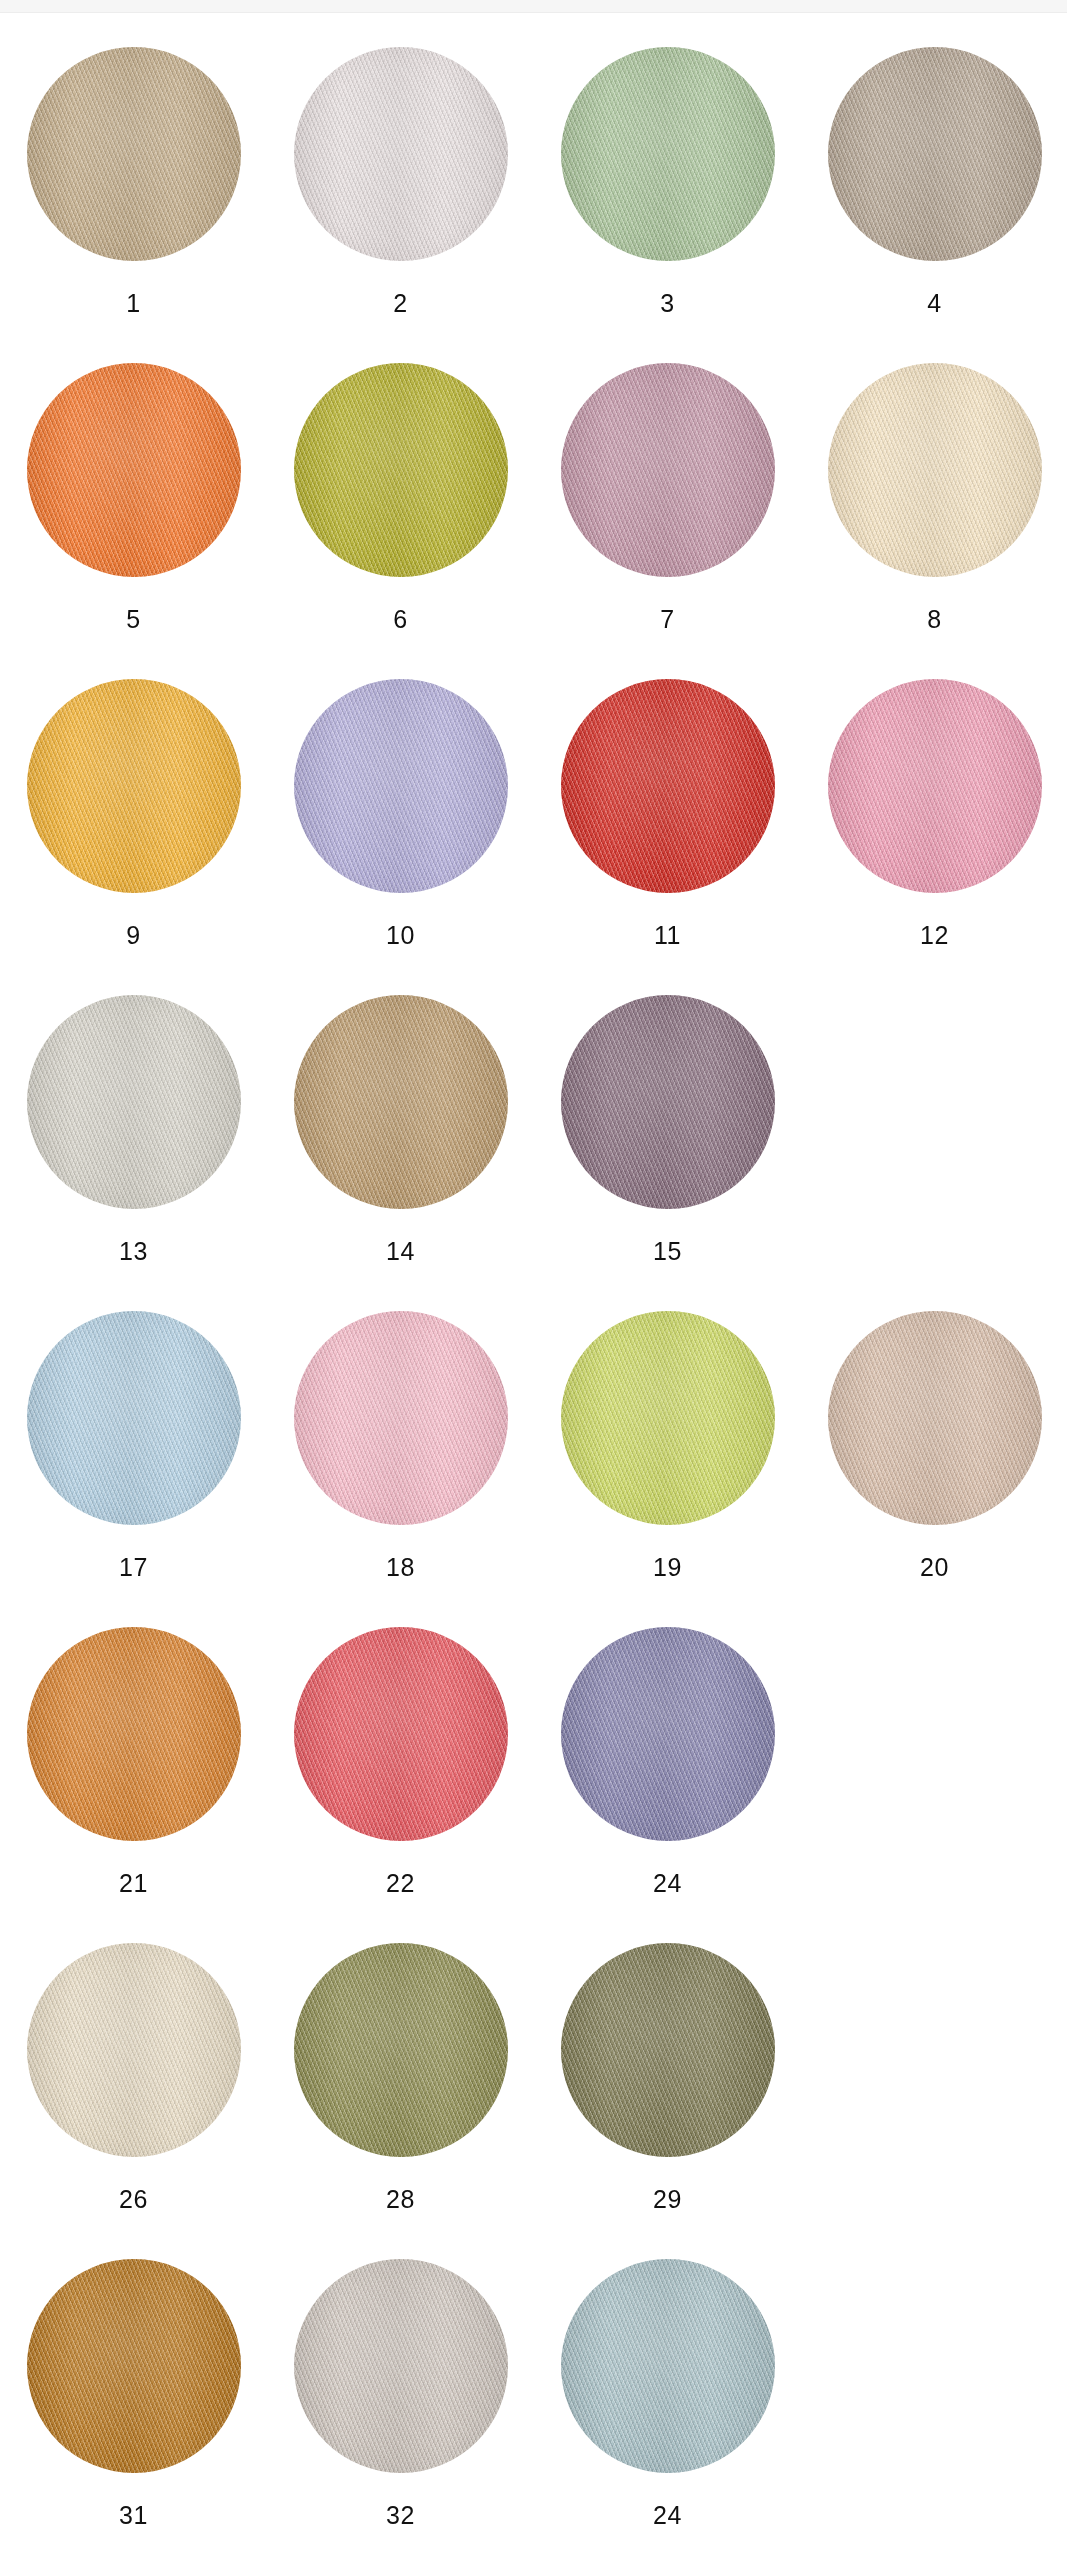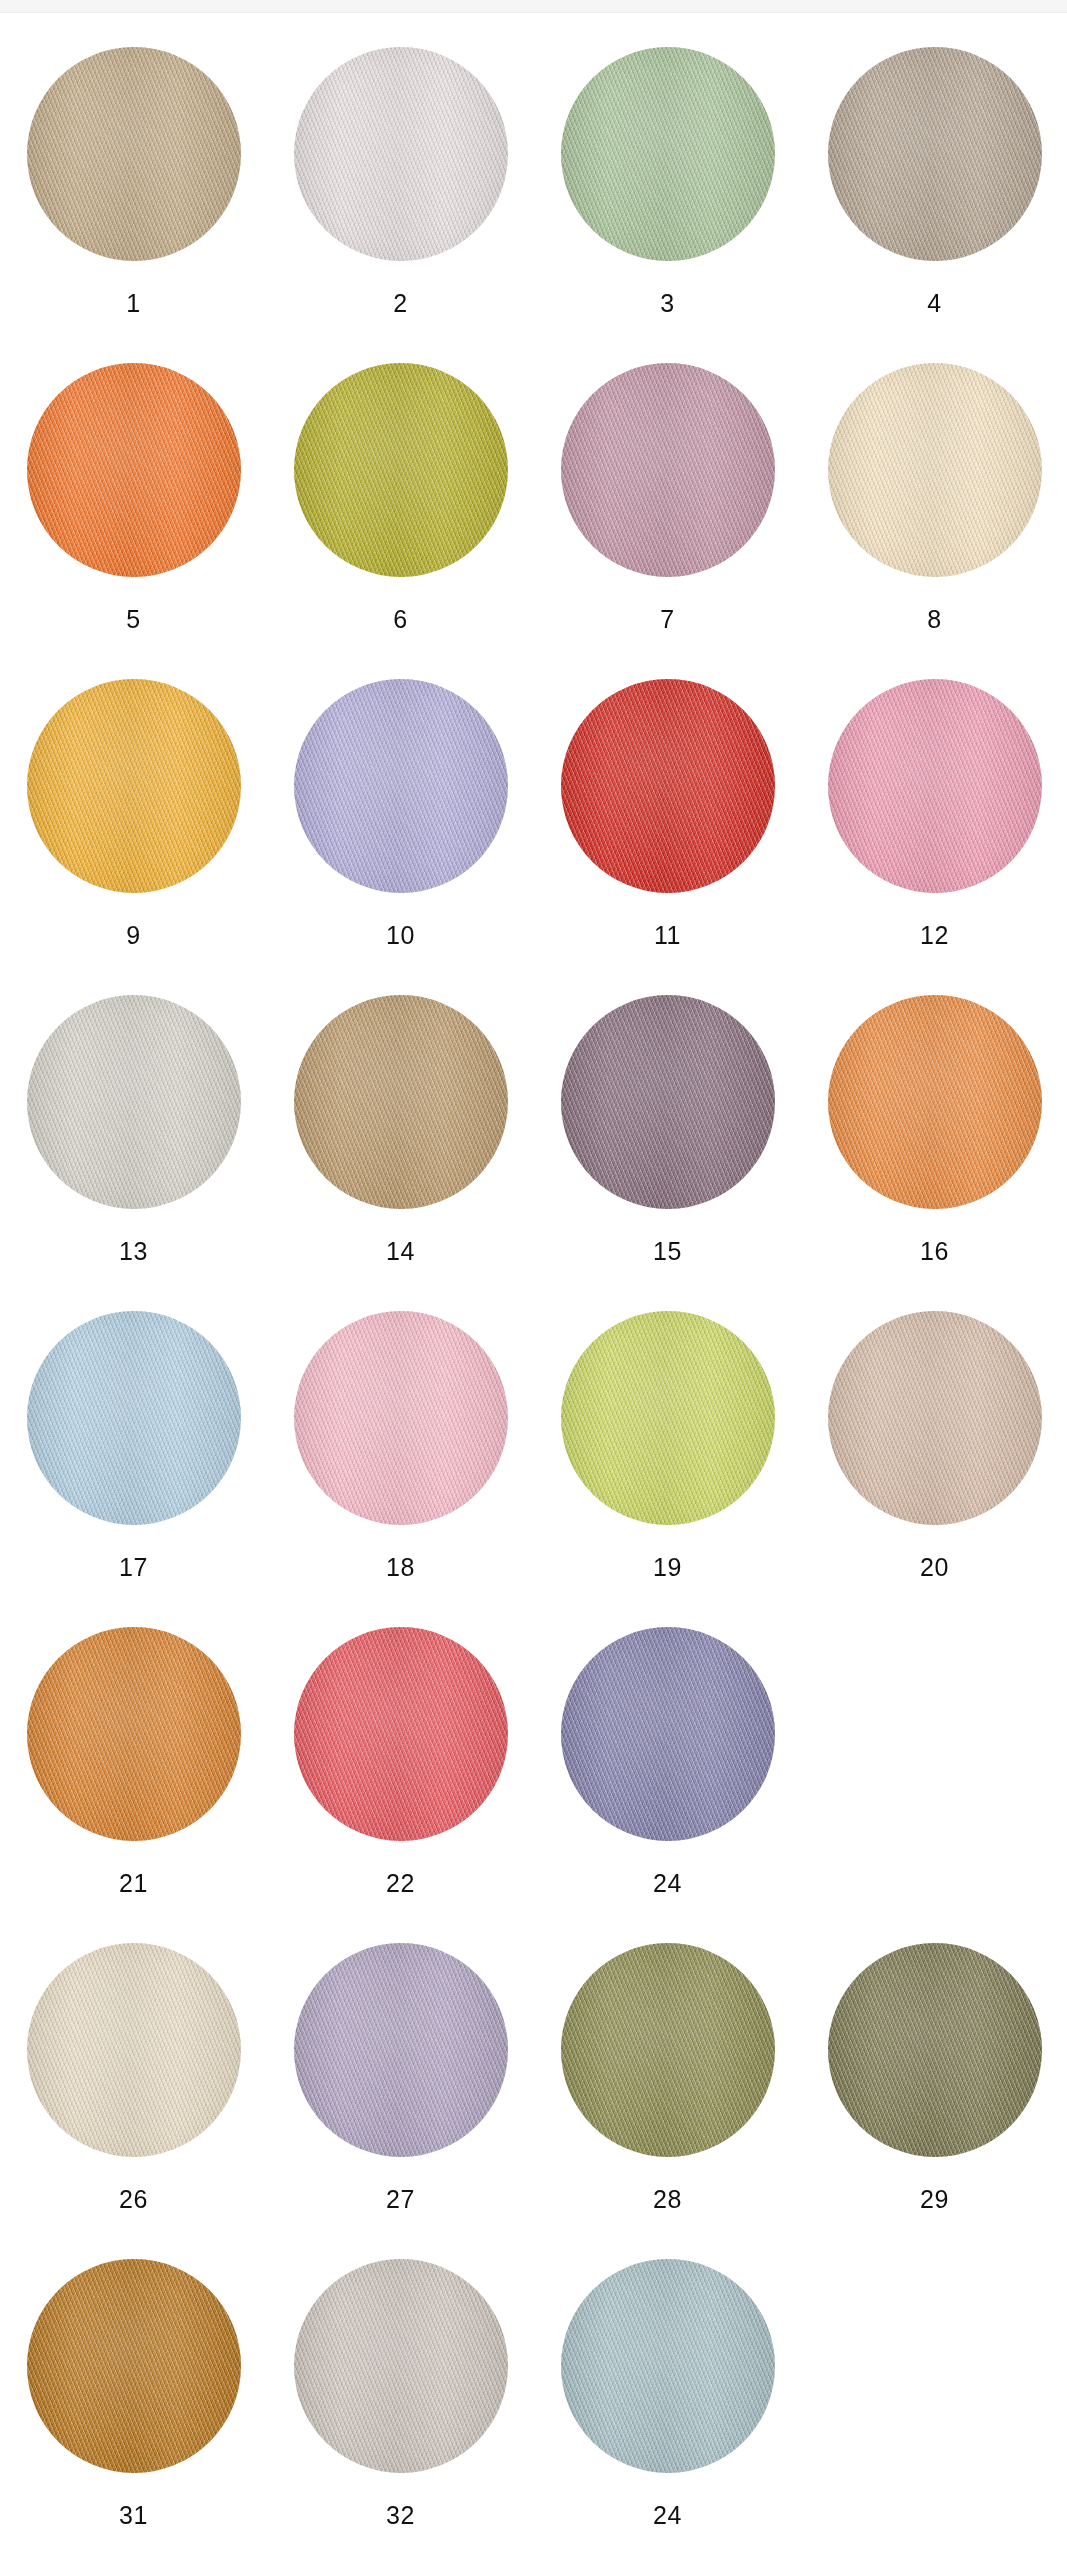--- a/index.html
+++ b/index.html
@@ -187,24 +187,20 @@
         <div class="swatch-label">13</div>
       </div>
       <div class="swatch-cell">
         <div class="swatch-chip" style="background-color: rgb(187, 154, 108);"></div>
         <div class="swatch-label">14</div>
       </div>
       <div class="swatch-cell">
         <div class="swatch-chip" style="background-color: rgb(135, 109, 125);"></div>
         <div class="swatch-label">15</div>
       </div>
-      <div class="swatch-cell">
-        <div class="swatch-chip" style="background-color: rgb(236, 139, 63);"></div>
-        <div class="swatch-label">16</div>
-      </div>
     </div>
     <div class="swatch-row">
       <div class="swatch-cell">
         <div class="swatch-chip" style="background-color: rgb(178, 208, 227);"></div>
         <div class="swatch-label">17</div>
       </div>
       <div class="swatch-cell">
         <div class="swatch-chip" style="background-color: rgb(247, 187, 201);"></div>
         <div class="swatch-label">18</div>
       </div>
@@ -230,24 +226,20 @@
         <div class="swatch-chip" style="background-color: rgb(132, 129, 173);"></div>
         <div class="swatch-label">24</div>
       </div>
     </div>
     <div class="swatch-row">
       <div class="swatch-cell">
         <div class="swatch-chip" style="background-color: rgb(232, 220, 196);"></div>
         <div class="swatch-label">26</div>
       </div>
       <div class="swatch-cell">
-        <div class="swatch-chip" style="background-color: rgb(176, 163, 193);"></div>
-        <div class="swatch-label">27</div>
-      </div>
-      <div class="swatch-cell">
         <div class="swatch-chip" style="background-color: rgb(140, 139, 78);"></div>
         <div class="swatch-label">28</div>
       </div>
       <div class="swatch-cell">
         <div class="swatch-chip" style="background-color: rgb(124, 120, 80);"></div>
         <div class="swatch-label">29</div>
       </div>
     </div>
     <div class="swatch-row">
       <div class="swatch-cell">

